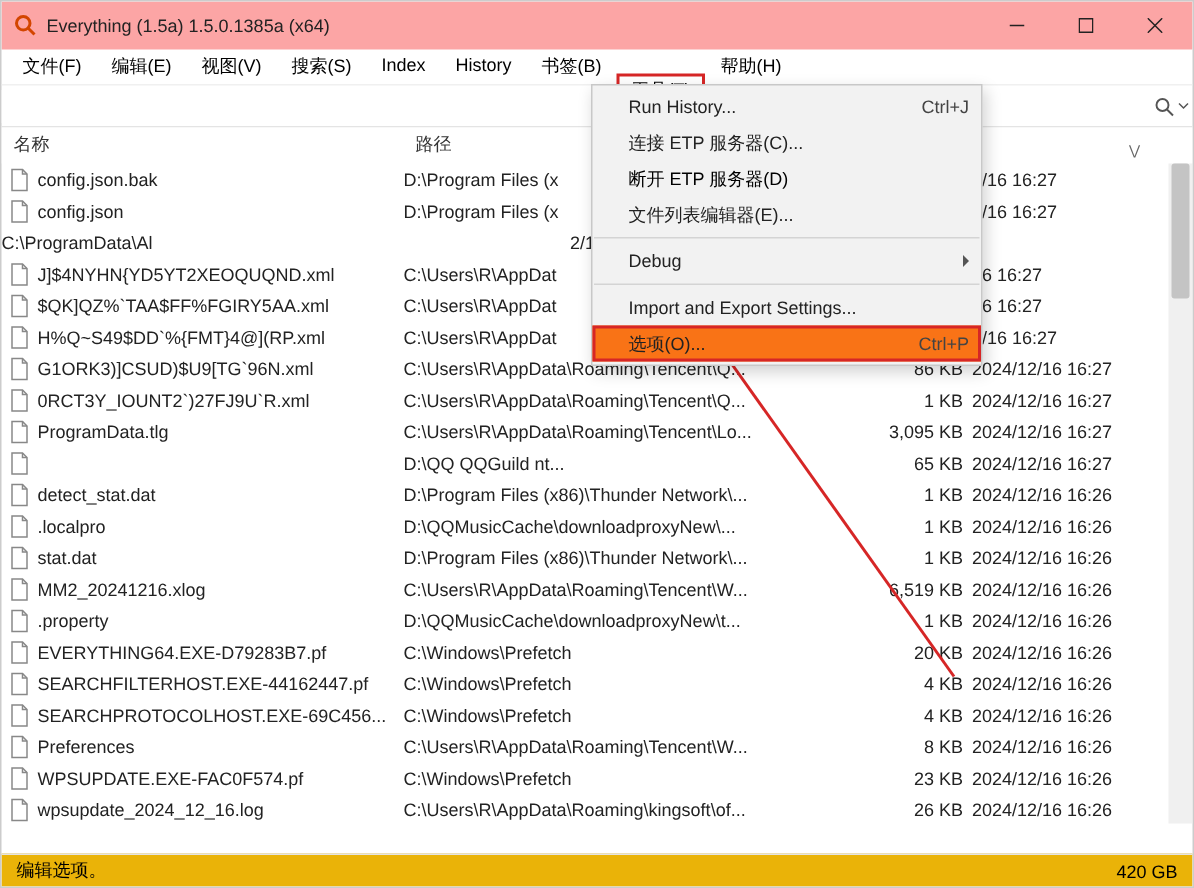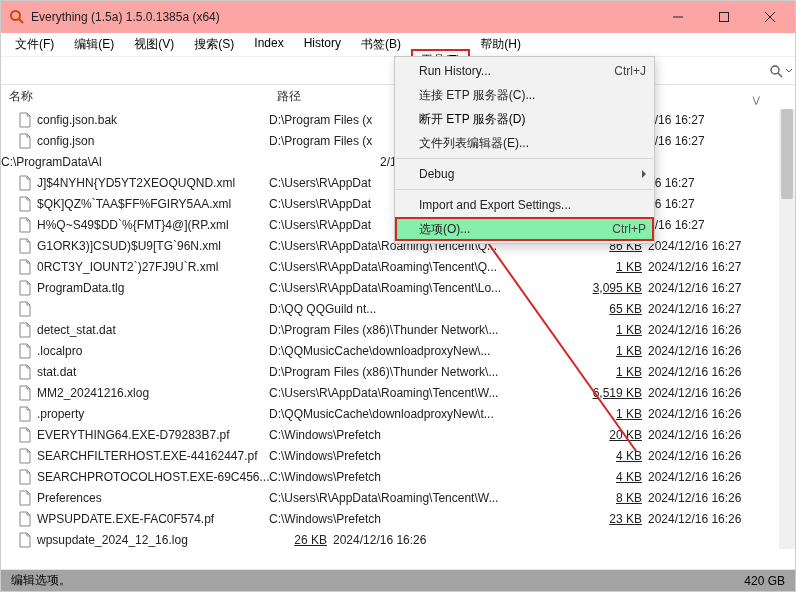--- a/index.html
+++ b/index.html
@@ -95,30 +95,30 @@
   height: 21px;
   align-items: center;
   font-size: 12px;
   color: #222;
   white-space: nowrap;
 }
 .cell-name {
   width: 268px;
   display: flex;
   align-items: center;
-  padding-left: 16px;
+  padding-left: 4px;
   overflow: hidden;
 }
 .file-icon {
   width: 16px; height: 16px;
   margin-right: 4px;
   flex-shrink: 0;
 }
 .cell-path { width: 315px; overflow: hidden; text-overflow: ellipsis; }
-.cell-size { width: 64px; text-align: right; padding-right: 6px; text-decoration: underline; }
+.cell-size { width: 64px; text-align: right; padding-right: 6px; }
 .cell-date { width: 120px; }
 .dropdown-menu {
   position: absolute;
   top: 55px;
   left: 393px;
   width: 261px;
   background: #f2f2f2;
   border: 1px solid #c8c8c8;
   box-shadow: 2px 4px 10px rgba(0,0,0,0.18);
   z-index: 1000;
@@ -127,40 +127,40 @@
 .dm-item {
   height: 24px;
   display: flex;
   align-items: center;
   padding: 0 8px 0 24px;
   font-size: 12px;
   color: #222;
 }
 .dm-item.disabled { color: #000000; }
 .dm-item .shortcut { margin-left: auto; color: #444; }
-.dm-item.highlight { border: 2px solid #d62626; padding: 0 6px 0 22px; height: 24px; background:#86efac;}
+.dm-item.highlight { border: 2px solid #d62626; padding: 0 6px 0 22px; height: 24px; background:#f97316;}
 .dm-item.submenu::after {
   content: "";
   width: 0; height: 0;
   border-left: 4px solid #555;
   border-top: 4px solid transparent;
   border-bottom: 4px solid transparent;
   margin-left: auto;
 }
 .dm-sep { height: 1px; background: #d4d4d4; margin: 3px 1px; }
 .statusbar {
   position: absolute;
   bottom: 0; left: 0; right: 0;
   height: 22px;
   border-top: 1px solid #e4e4e4;
   display: flex;
   align-items: center;
   padding: 0 10px;
   font-size: 12px;
-  background: #a3a3a3;
+  background: #eab308;
 }
 .statusbar .right { margin-left: auto; }
 .scrollbar {
   position: absolute;
   right: 0;
   top: 108px;
   width: 16px;
   height: 440px;
   background: #f0f0f0;
 }
@@ -485,20 +485,21 @@
       <div class="cell-date">2024/12/16 16:26</div>
     </div>
     <div class="row">
       <div class="cell-name">
         <span class="file-icon"><svg viewBox="0 0 16 16">
             <path d="M3 1h7l3 3v11H3z" fill="#fff" stroke="#888"></path>
             <path d="M10 1v3h3" fill="none" stroke="#888"></path>
           </svg></span>
         <span>wpsupdate_2024_12_16.log</span>
       </div>
+      <div class="cell-path">C:\Users\R\AppData\Roaming\kingsoft\of...</div>
       <div class="cell-size">26 KB</div>
       <div class="cell-date">2024/12/16 16:26</div>
     </div>
   </div>
 
 <div class="scrollbar">
   <div class="scroll-thumb"></div>
 </div>
 
 <div class="dropdown-menu">

